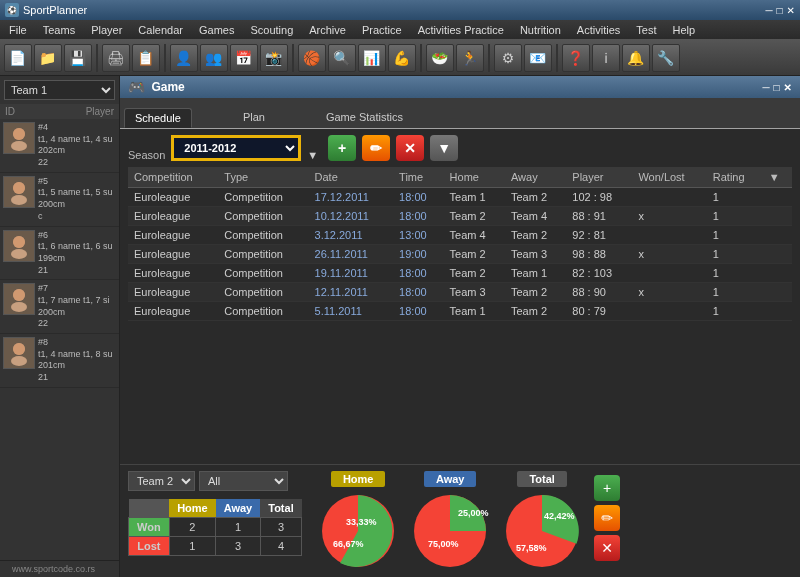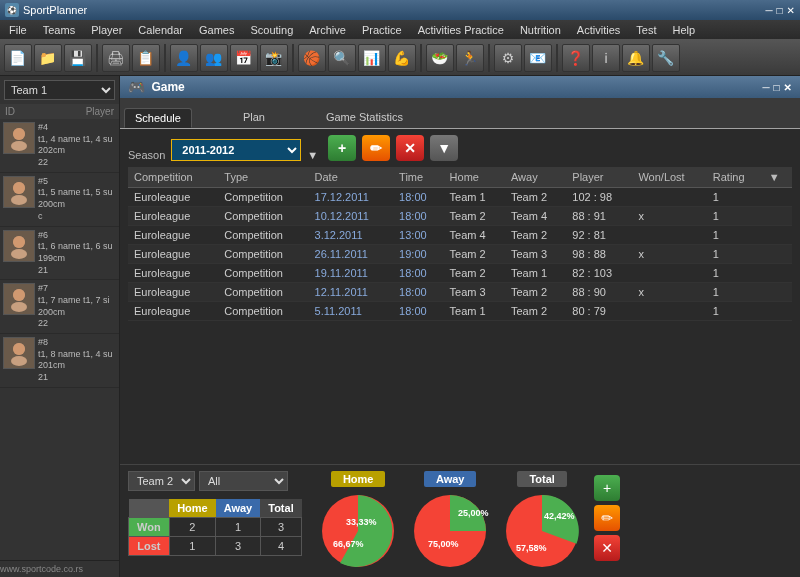--- a/index.html
+++ b/index.html
@@ -105,21 +105,21 @@
       background: #6a5a4a;
       border: 1px solid #555;
       margin-right: 3px;
       flex-shrink: 0;
       overflow: hidden;
       display: flex; align-items: center; justify-content: center;
     }
     .player-avatar svg { width: 28px; height: 28px; }
     .player-info { font-size: 9px; color: #bbb; line-height: 1.3; }
     #statusbar-left {
-      padding: 3px 0;
+      padding: 3px 12px;
       font-size: 9px;
       color: #888;
       border-top: 1px solid #222;
     }
     
     #right-panel {
       flex: 1;
       background: #2a2a2a;
       display: flex;
       flex-direction: column;
@@ -163,23 +163,23 @@
     }
     #season-bar {
       display: flex;
       align-items: flex-end;
       padding: 6px 8px;
       gap: 6px;
       background: #2a2a2a;
     }
     #season-label { color: #bbb; font-size: 11px; }
     #season-select {
-      background: #0c4a6e;
+      background: #0f172a;
       color: white;
-      border: 1px solid #eab308;
+      border: 3px solid #eab308;
       padding: 3px 6px;
       font-size: 11px;
       font-weight: bold;
       width: 130px;
     }
     .action-btn {
       width: 28px; height: 26px;
       border-radius: 4px;
       border: none;
       cursor: pointer;
@@ -438,21 +438,21 @@
         <div class="player-item">
     <div class="player-avatar">
       <svg viewBox="0 0 28 28">
         <circle cx="14" cy="10" r="6" fill="#c8a080"></circle>
         <ellipse cx="14" cy="22" rx="8" ry="5" fill="#c8a080"></ellipse>
         <circle cx="14" cy="10" r="6" fill="#d4956a" opacity="0.7"></circle>
       </svg>
     </div>
     <div class="player-info">
       <div>#8</div>
-      <div>t1, 8 name t1, 4 su</div>
+      <div>t1, 4 name t1, 8 su</div>
       <div>201cm</div>
       <div>21</div>
     </div>
   </div>
       </div>
     <div id="statusbar-left">www.sportcode.co.rs</div>
   </div>
 
   <div id="right-panel">
 

